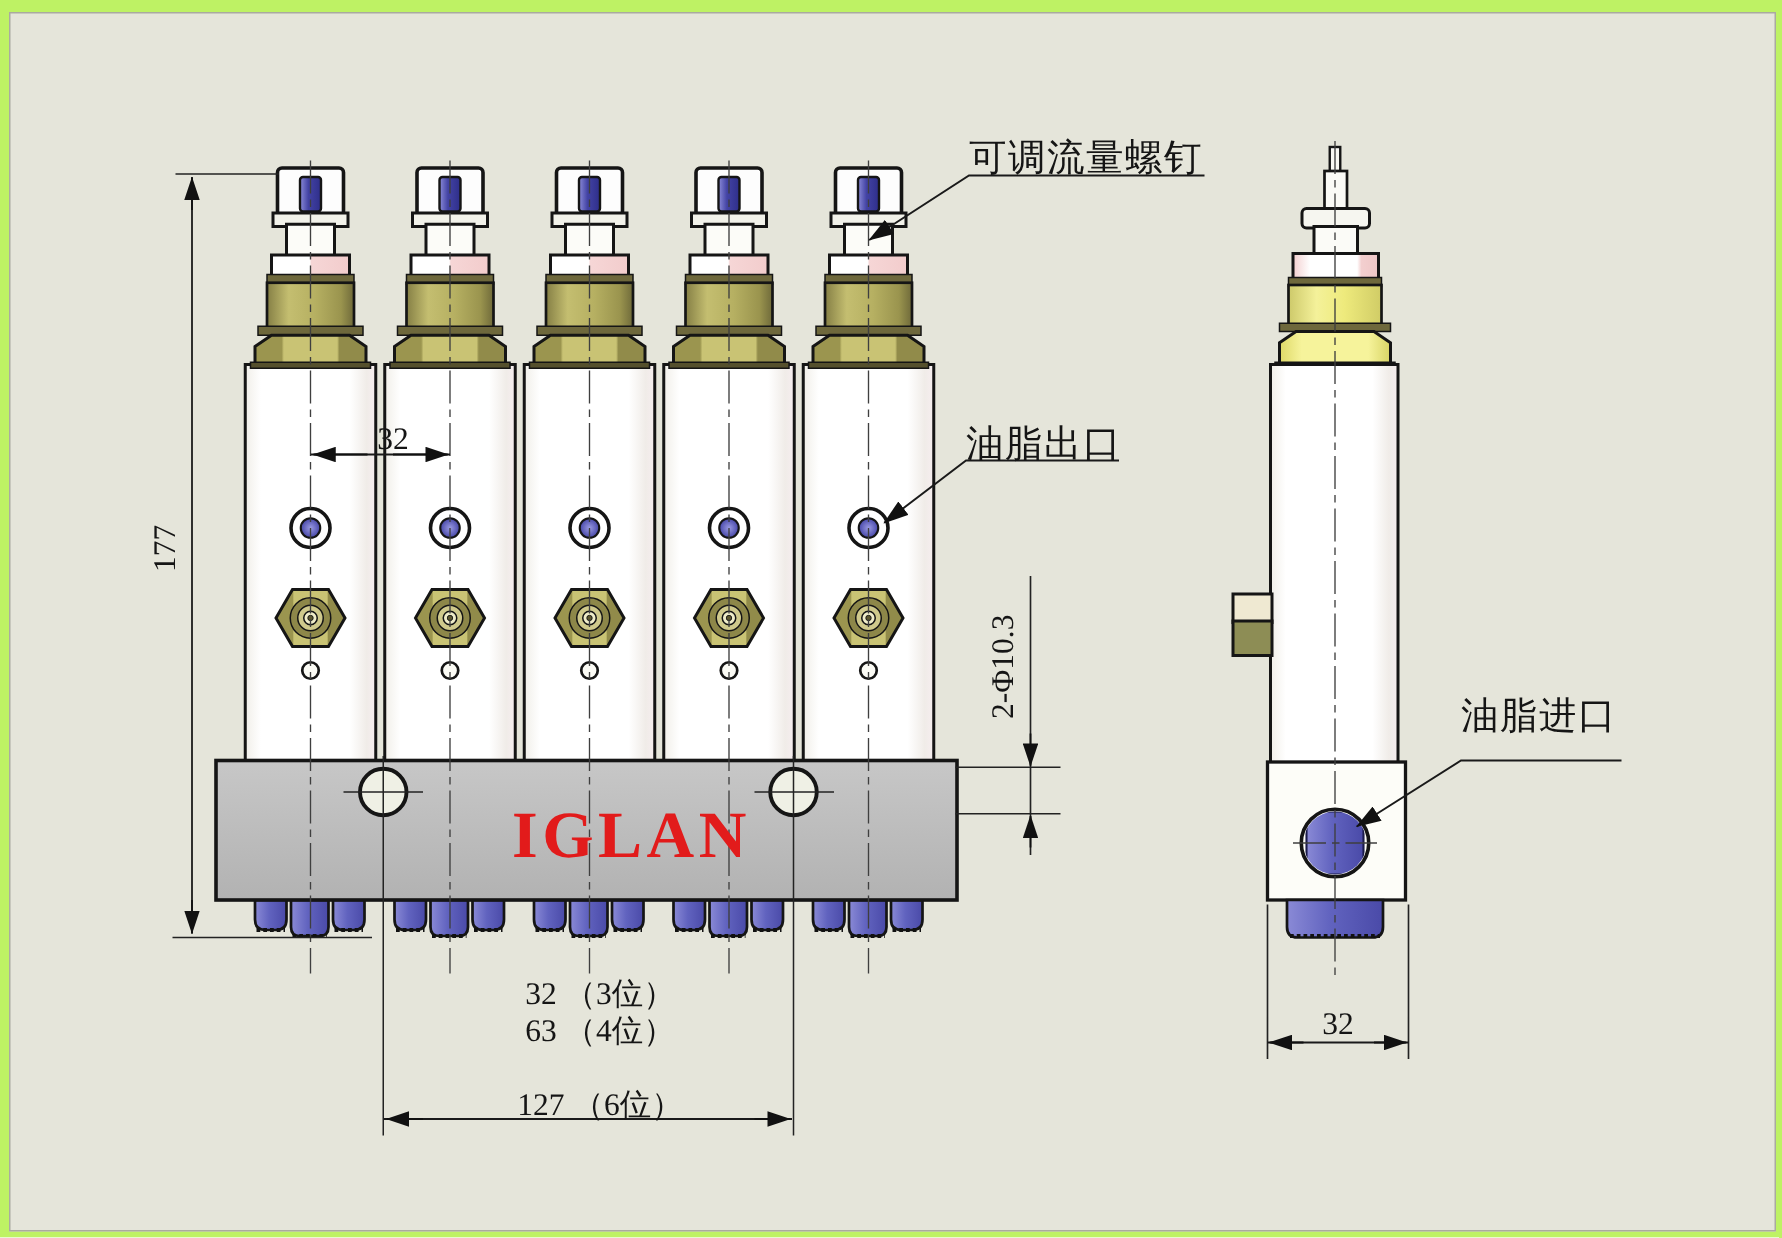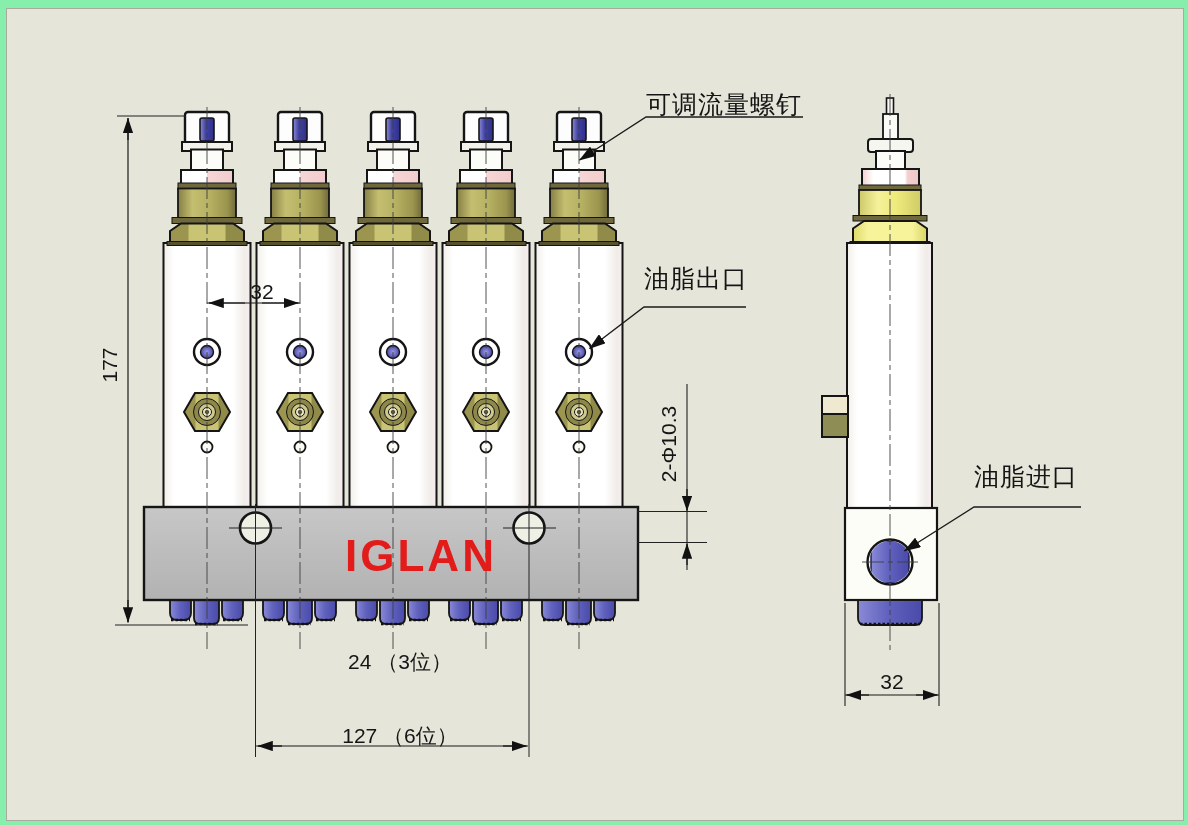--- a/index.html
+++ b/index.html
@@ -1,17 +1,17 @@
 <!DOCTYPE html>
 <html><head>
 <meta charset="utf-8">
 <style>
   html,body{margin:0;padding:0;background:#ffffff;overflow:hidden;}
-  #canvas{position:relative;width:1188px;height:825px;background:#86efac;
-          font-family:Liberation Sans, sans-serif;}
+  #canvas{position:relative;width:1188px;height:825px;background:#bef264;
+          font-family:Liberation Serif, serif;}
   #paper{position:absolute;left:6px;top:8px;width:1176px;height:811px;
          background:#e5e5da;border:1px solid #aaaaa0;}
   svg{position:absolute;left:0;top:0;}
   .lbl{position:absolute;color:#151515;white-space:nowrap;z-index:10;}
   .cn{font-size:25px;letter-spacing:1px;}
   .dim{font-size:21px;}
   .ctr{text-align:center;}
   .rot{transform:rotate(-90deg);transform-origin:center center;}
   #logo{position:absolute;left:144px;top:531px;width:494px;text-align:center;
         font-size:44px;font-weight:800;letter-spacing:3px;color:#e21b1b;z-index:10;}
@@ -313,25 +313,26 @@
 
       <g stroke="#1a1a1a" stroke-width="1.3" fill="none">
         <polyline points="803,117 646,117 579.5,160" marker-end="url(#arr)"></polyline>
         <polyline points="746,307 644,307 589.5,348.5" marker-end="url(#arr)"></polyline>
         <polyline points="1081,507 974,507 904.5,551" marker-end="url(#arr)"></polyline>
       </g>
     </g>
   </svg>
 
   <div class="lbl cn" style="left:646px;top:88px;">可调流量螺钉</div>
-  <div class="lbl cn" style="left:644px;top:262px;">油脂出口</div>
+  <div class="lbl cn" style="left:644px;top:279px;">油脂出口</div>
   <div class="lbl cn" style="left:974px;top:460px;">油脂进口</div>
 
   <div class="lbl dim rot ctr" style="left:88px;top:353px;width:44px;">177</div>
   <div class="lbl dim ctr" style="left:232px;top:280px;width:60px;">32</div>
   <div class="lbl dim rot ctr" style="left:613px;top:432px;width:112px;">2-Φ10.3</div>
   <div class="lbl dim ctr" style="left:862px;top:670px;width:60px;">32</div>
 
-  <div class="lbl dim ctr" style="left:295px;top:648px;width:210px;">24 （3位）</div>
+  <div class="lbl dim ctr" style="left:295px;top:648px;width:210px;">32 （3位）</div>
+  <div class="lbl dim ctr" style="left:295px;top:673px;width:210px;">63 （4位）</div>
   <div class="lbl dim ctr" style="left:295px;top:722px;width:210px;">127 （6位）</div>
 
   <div id="logo" style="color: rgb(226, 27, 27); padding-left: 30px;">IGLAN</div>
 </div>
 
 </body></html>

